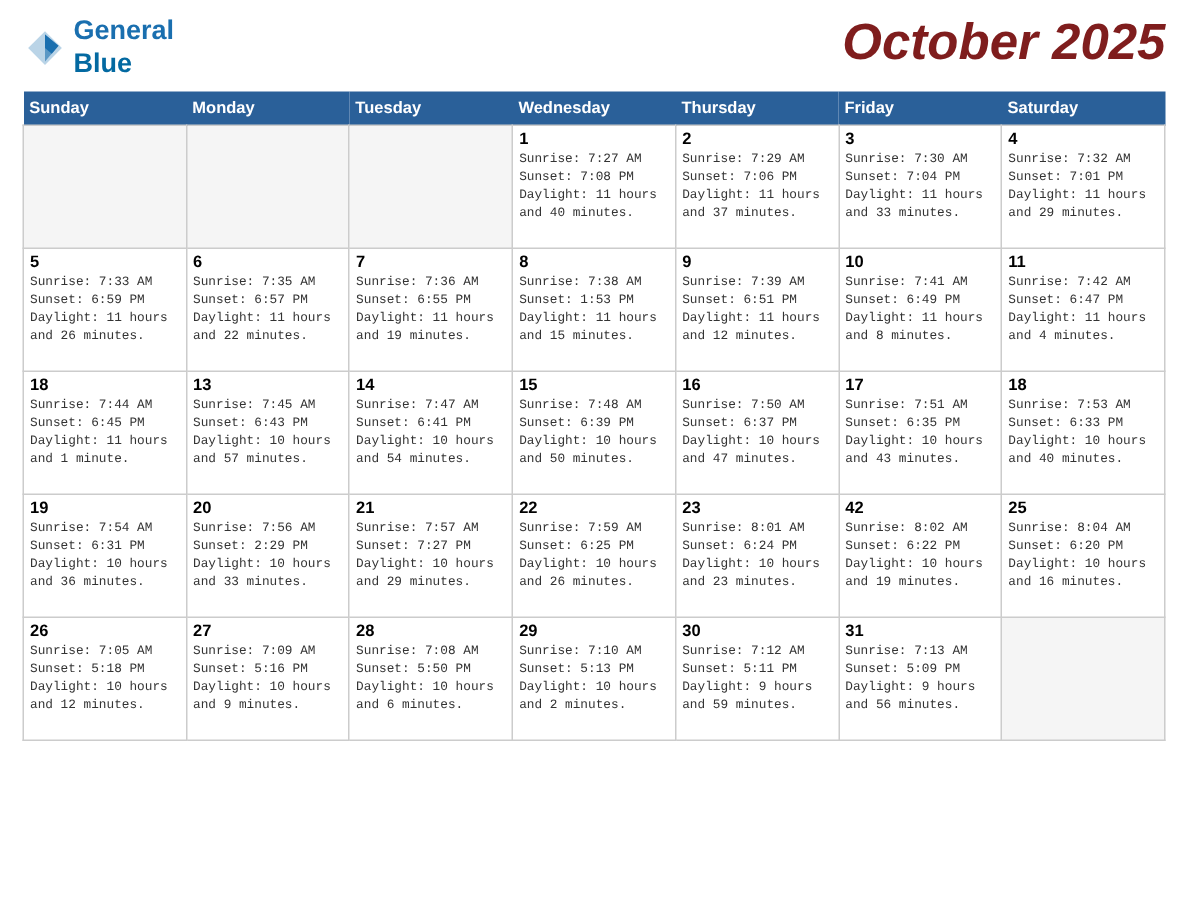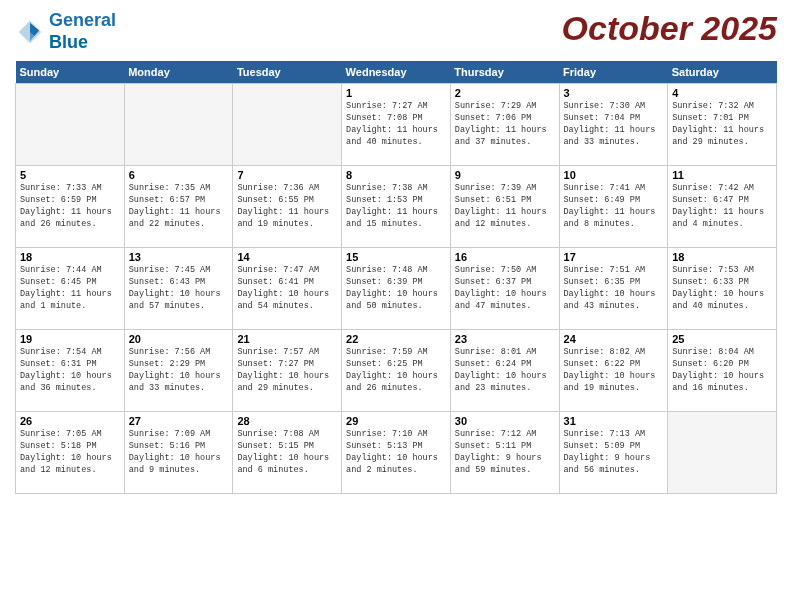--- a/index.html
+++ b/index.html
@@ -287,21 +287,21 @@
 and 26 minutes.</div>
           </td>
           <td>
             <div class="day-number">23</div>
             <div class="day-info">Sunrise: 8:01 AM
 Sunset: 6:24 PM
 Daylight: 10 hours
 and 23 minutes.</div>
           </td>
           <td>
-            <div class="day-number">24</div>
+            <div class="day-number">42</div>
             <div class="day-info">Sunrise: 8:02 AM
 Sunset: 6:22 PM
 Daylight: 10 hours
 and 19 minutes.</div>
           </td>
           <td>
             <div class="day-number">25</div>
             <div class="day-info">Sunrise: 8:04 AM
 Sunset: 6:20 PM
 Daylight: 10 hours
@@ -319,21 +319,21 @@
           <td>
             <div class="day-number">27</div>
             <div class="day-info">Sunrise: 7:09 AM
 Sunset: 5:16 PM
 Daylight: 10 hours
 and 9 minutes.</div>
           </td>
           <td>
             <div class="day-number">28</div>
             <div class="day-info">Sunrise: 7:08 AM
-Sunset: 5:15 PM
+Sunset: 5:50 PM
 Daylight: 10 hours
 and 6 minutes.</div>
           </td>
           <td>
             <div class="day-number">29</div>
             <div class="day-info">Sunrise: 7:10 AM
 Sunset: 5:13 PM
 Daylight: 10 hours
 and 2 minutes.</div>
           </td>

